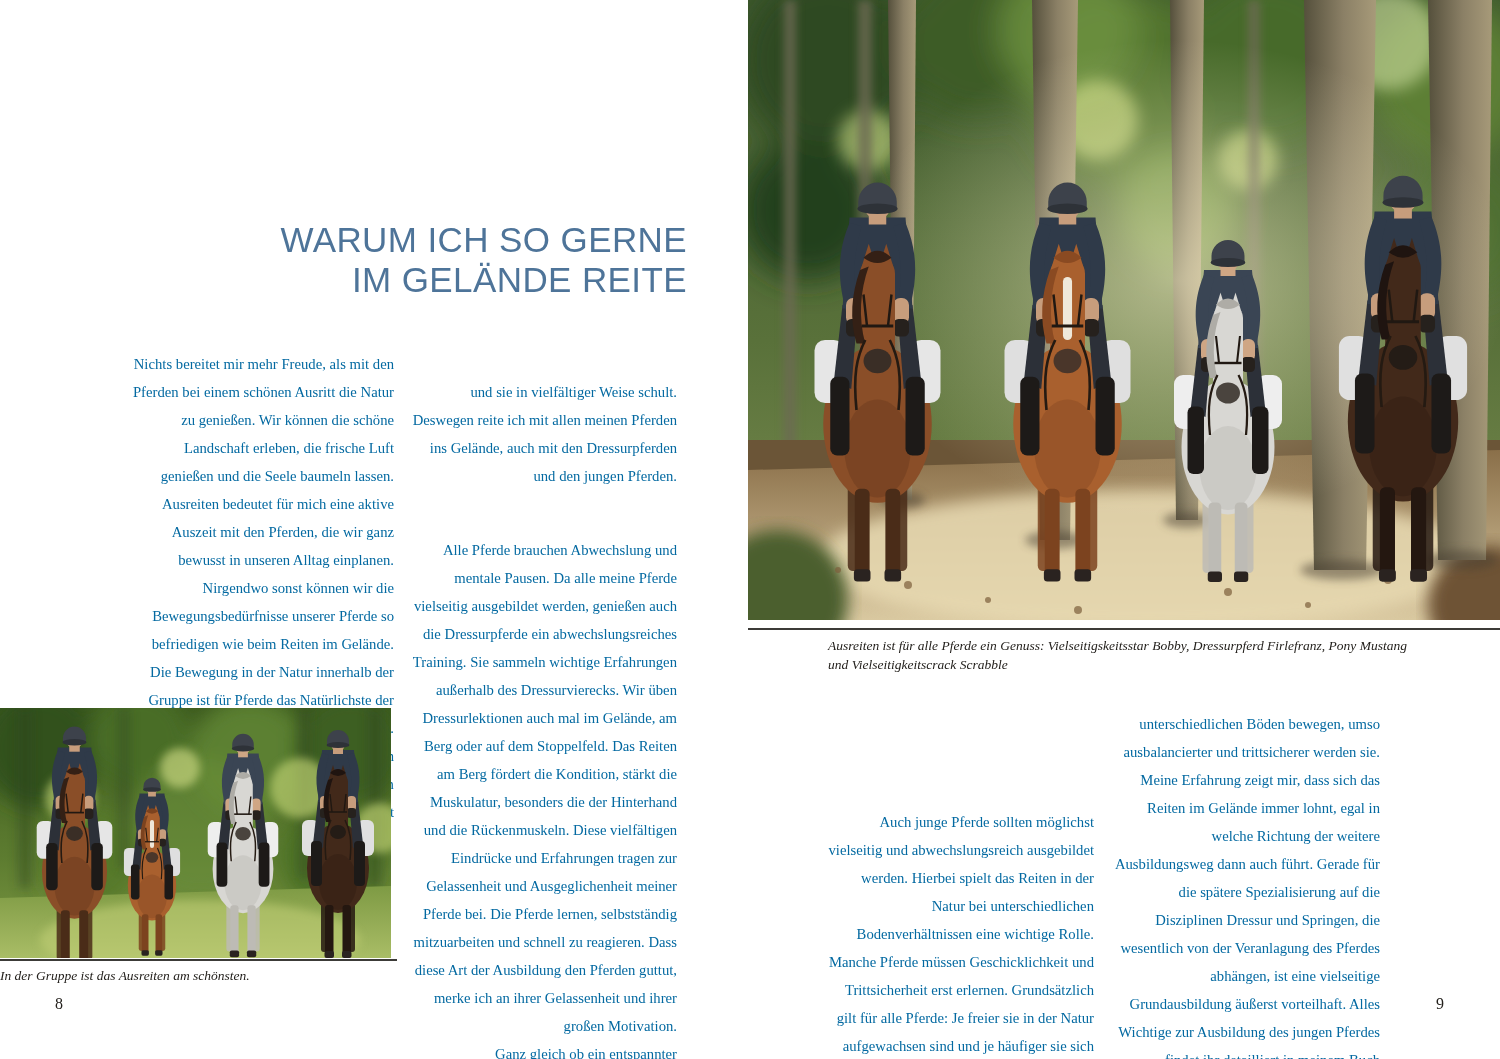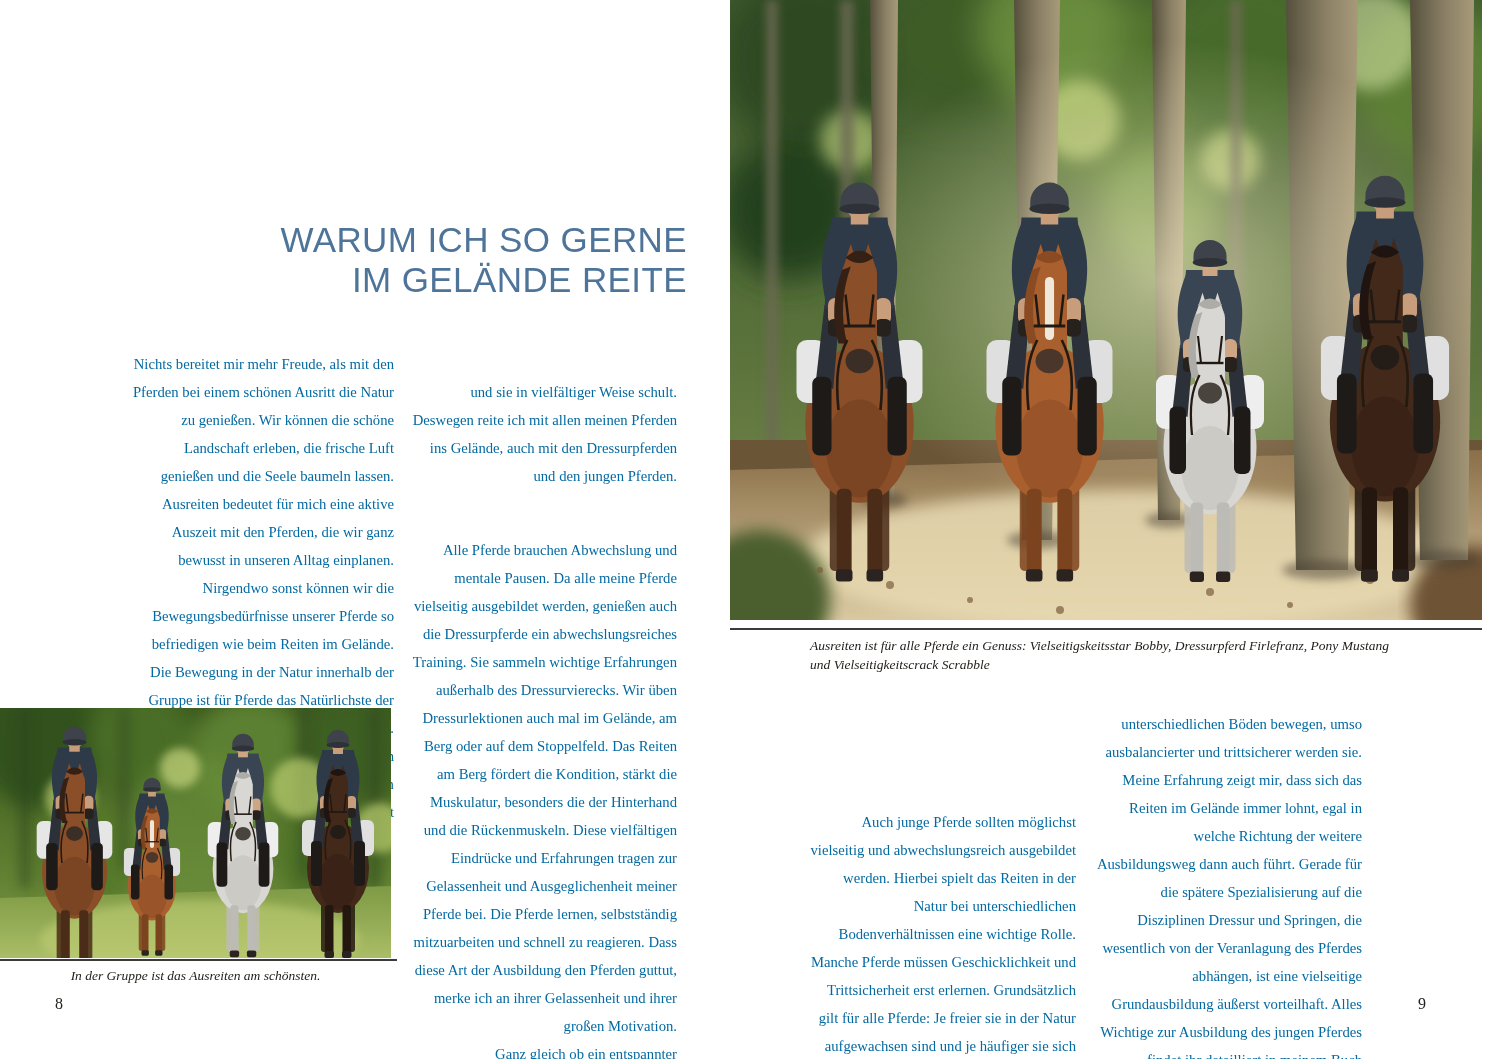--- a/index.html
+++ b/index.html
@@ -157,26 +157,26 @@
       <g style="--coat:#d8d7d3;--shade:#b5b3ad;--mane:#aeaca6;--legs:#bdbbb5;--muzzle:#4a443e;--pad:#eeeeee;--shirt:#3a4554;--pants:#2c3038;--helmet:#3d424b;--skin:#cfa684;" transform="translate(194,16) scale(0.98)">
           <use href="#horseRider" width="100" height="240"></use>
         </g>
       <g style="--coat:#42291a;--shade:#2a1a10;--mane:#1f1410;--legs:#241710;--muzzle:#241c16;--pad:#e0e0e0;--shirt:#2f3a49;--pants:#2c3038;--helmet:#3d424b;--skin:#c79d7c;" transform="translate(288,12) scale(1.0)">
           <use href="#horseRider" width="100" height="240"></use>
         </g>
     </svg>
   </div>
 
   <div class="abs rule" style="left:0;top:959px;width:397px;"></div>
-  <div class="abs caption" style="left:0;top:966px;width:391px;text-align:center;">In der Gruppe ist das Ausreiten am schönsten.</div>
+  <div class="abs caption" style="left:0;top:966px;width:391px;">In der Gruppe ist das Ausreiten am schönsten.</div>
 
   <div class="abs page-num" style="left:55px;top:995px;">8</div>
 </div>
 
-<div class="abs" style="left:732px;top:0;width:750px;height:1059px;">
+<div class="abs" style="left:750px;top:0;width:750px;height:1059px;">
 
   <div class="abs photo" style="left:-2px;top:0;width:752px;height:620px;">
     <svg width="752" height="620" viewBox="0 0 752 620" xmlns="http://www.w3.org/2000/svg">
       <defs>
         <filter id="rb16">
             <feGaussianBlur stdDeviation="16"></feGaussianBlur>
           </filter>
         <filter id="rb8">
             <feGaussianBlur stdDeviation="8"></feGaussianBlur>
           </filter>

